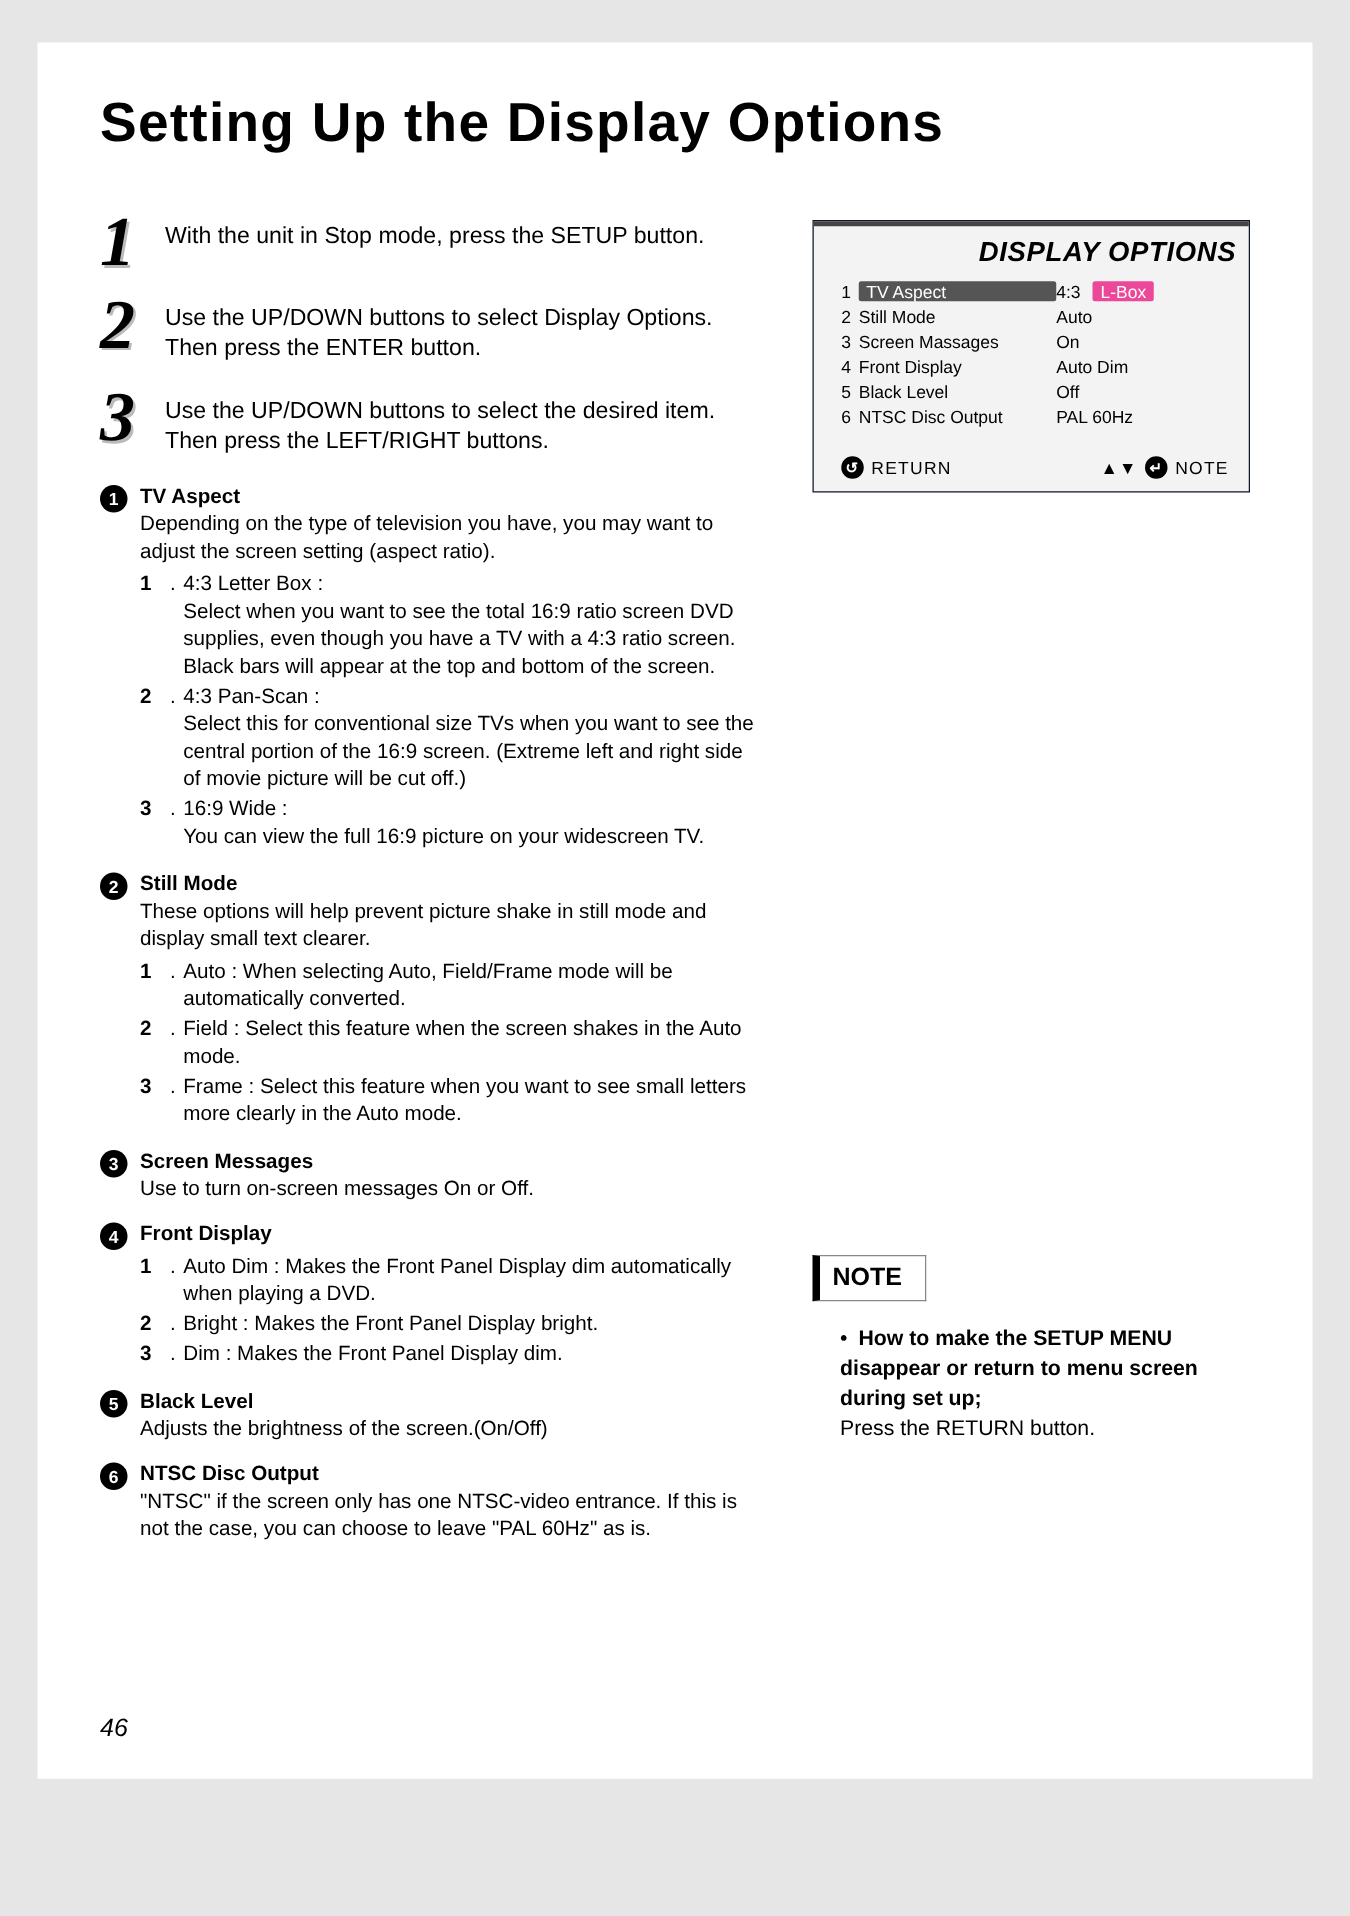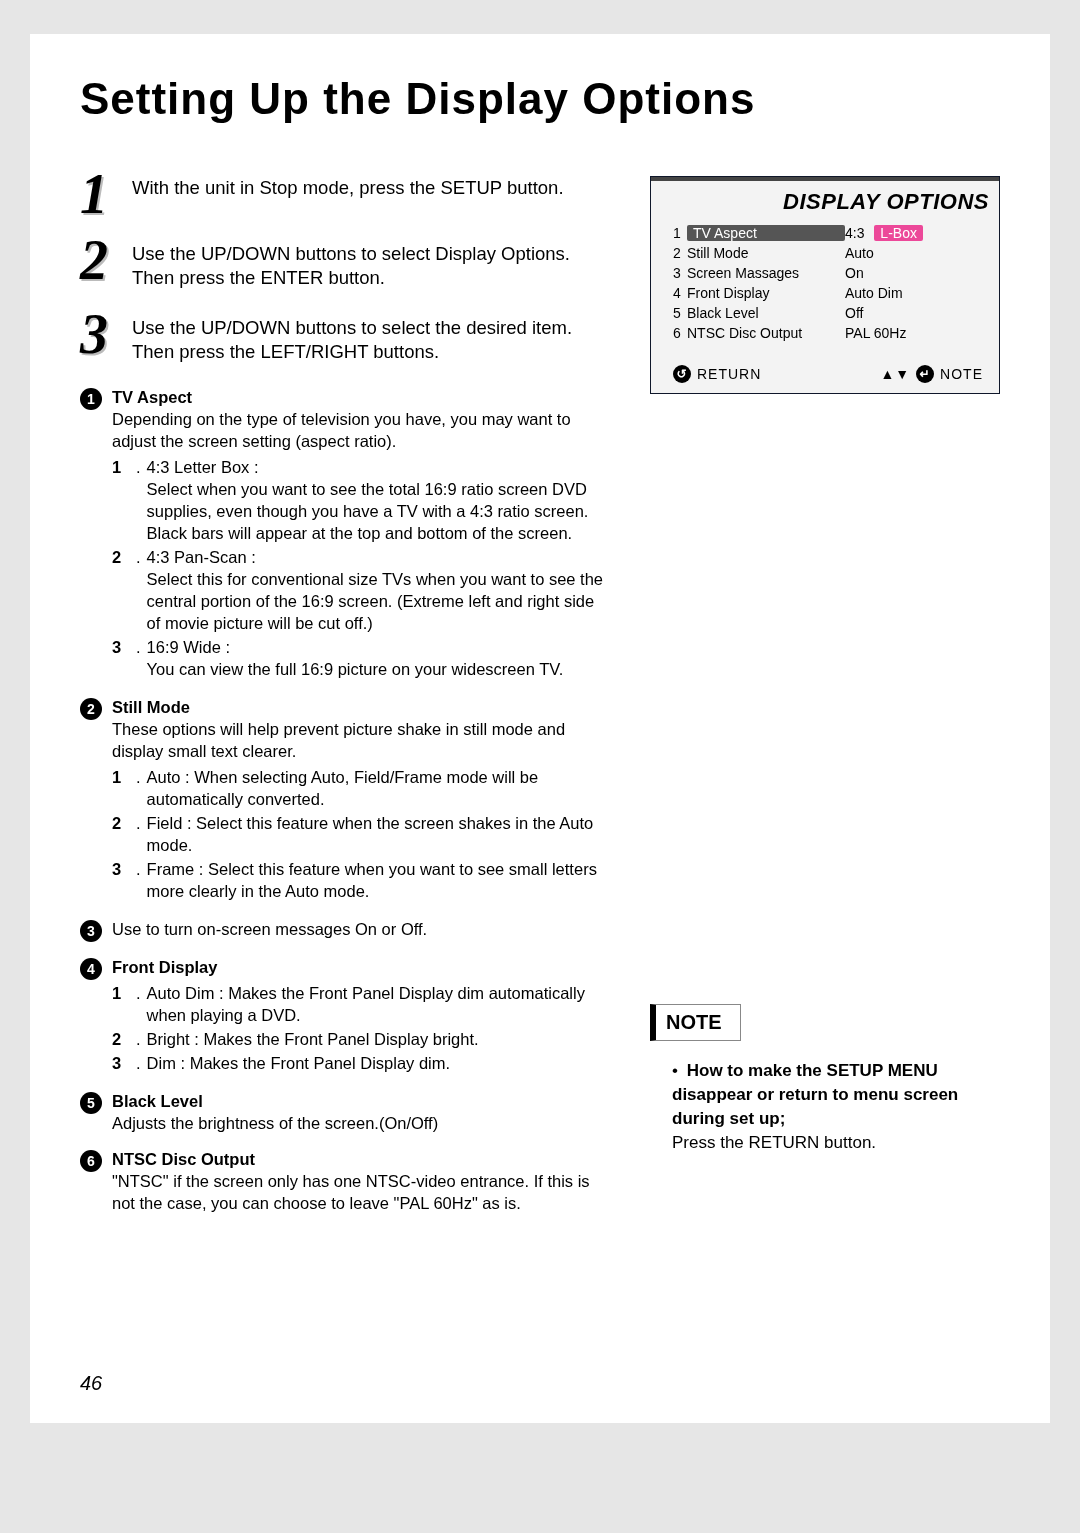--- a/index.html
+++ b/index.html
@@ -206,20 +206,21 @@
                 <span>.</span>
               <div class="rest"><span>Frame : Select this feature when you want to see small letters more clearly in the Auto mode.</span></div>
             </div>
           </div>
         </div>
       </div>
 
       <div class="detail">
         <div class="detail-bullet">3</div>
         <div class="detail-body">
+          <div class="detail-title">Screen Messages</div>
           <div>Use to turn on-screen messages On or Off.</div>
         </div>
       </div>
 
       <div class="detail">
         <div class="detail-bullet">4</div>
         <div class="detail-body">
           <div class="detail-title">Front Display</div>
           <div class="sublist">
             <div class="sub">

